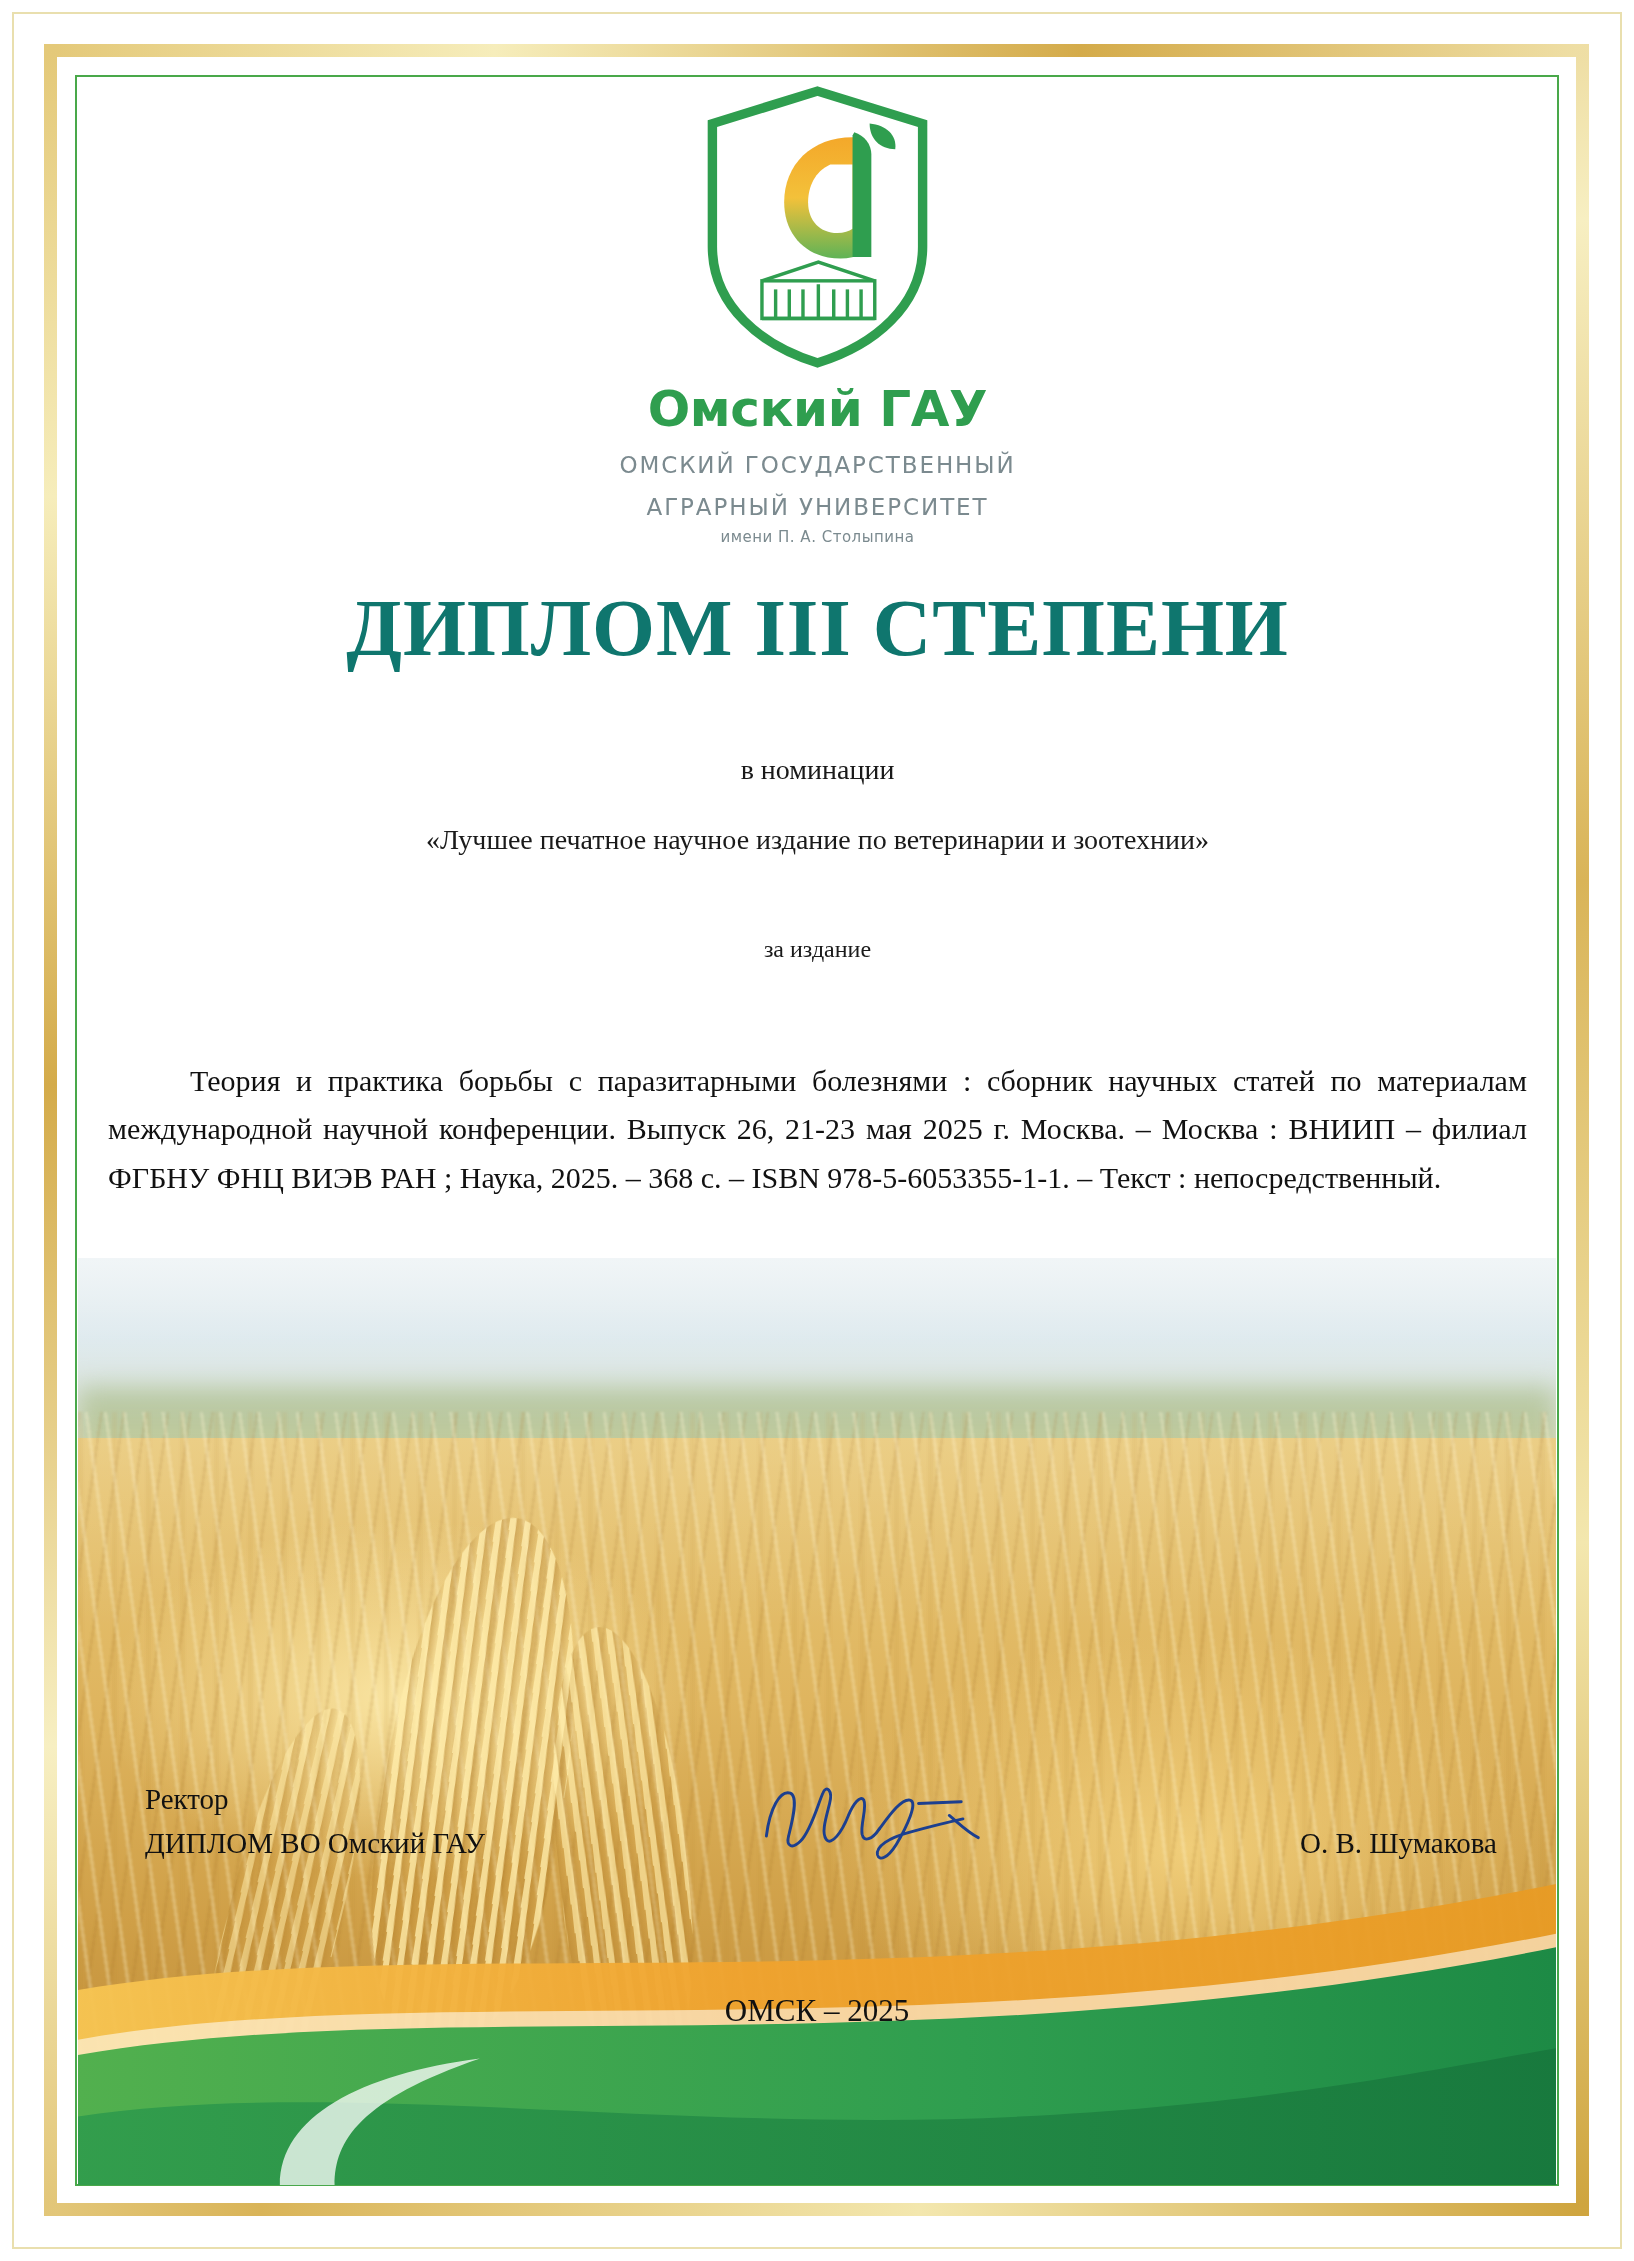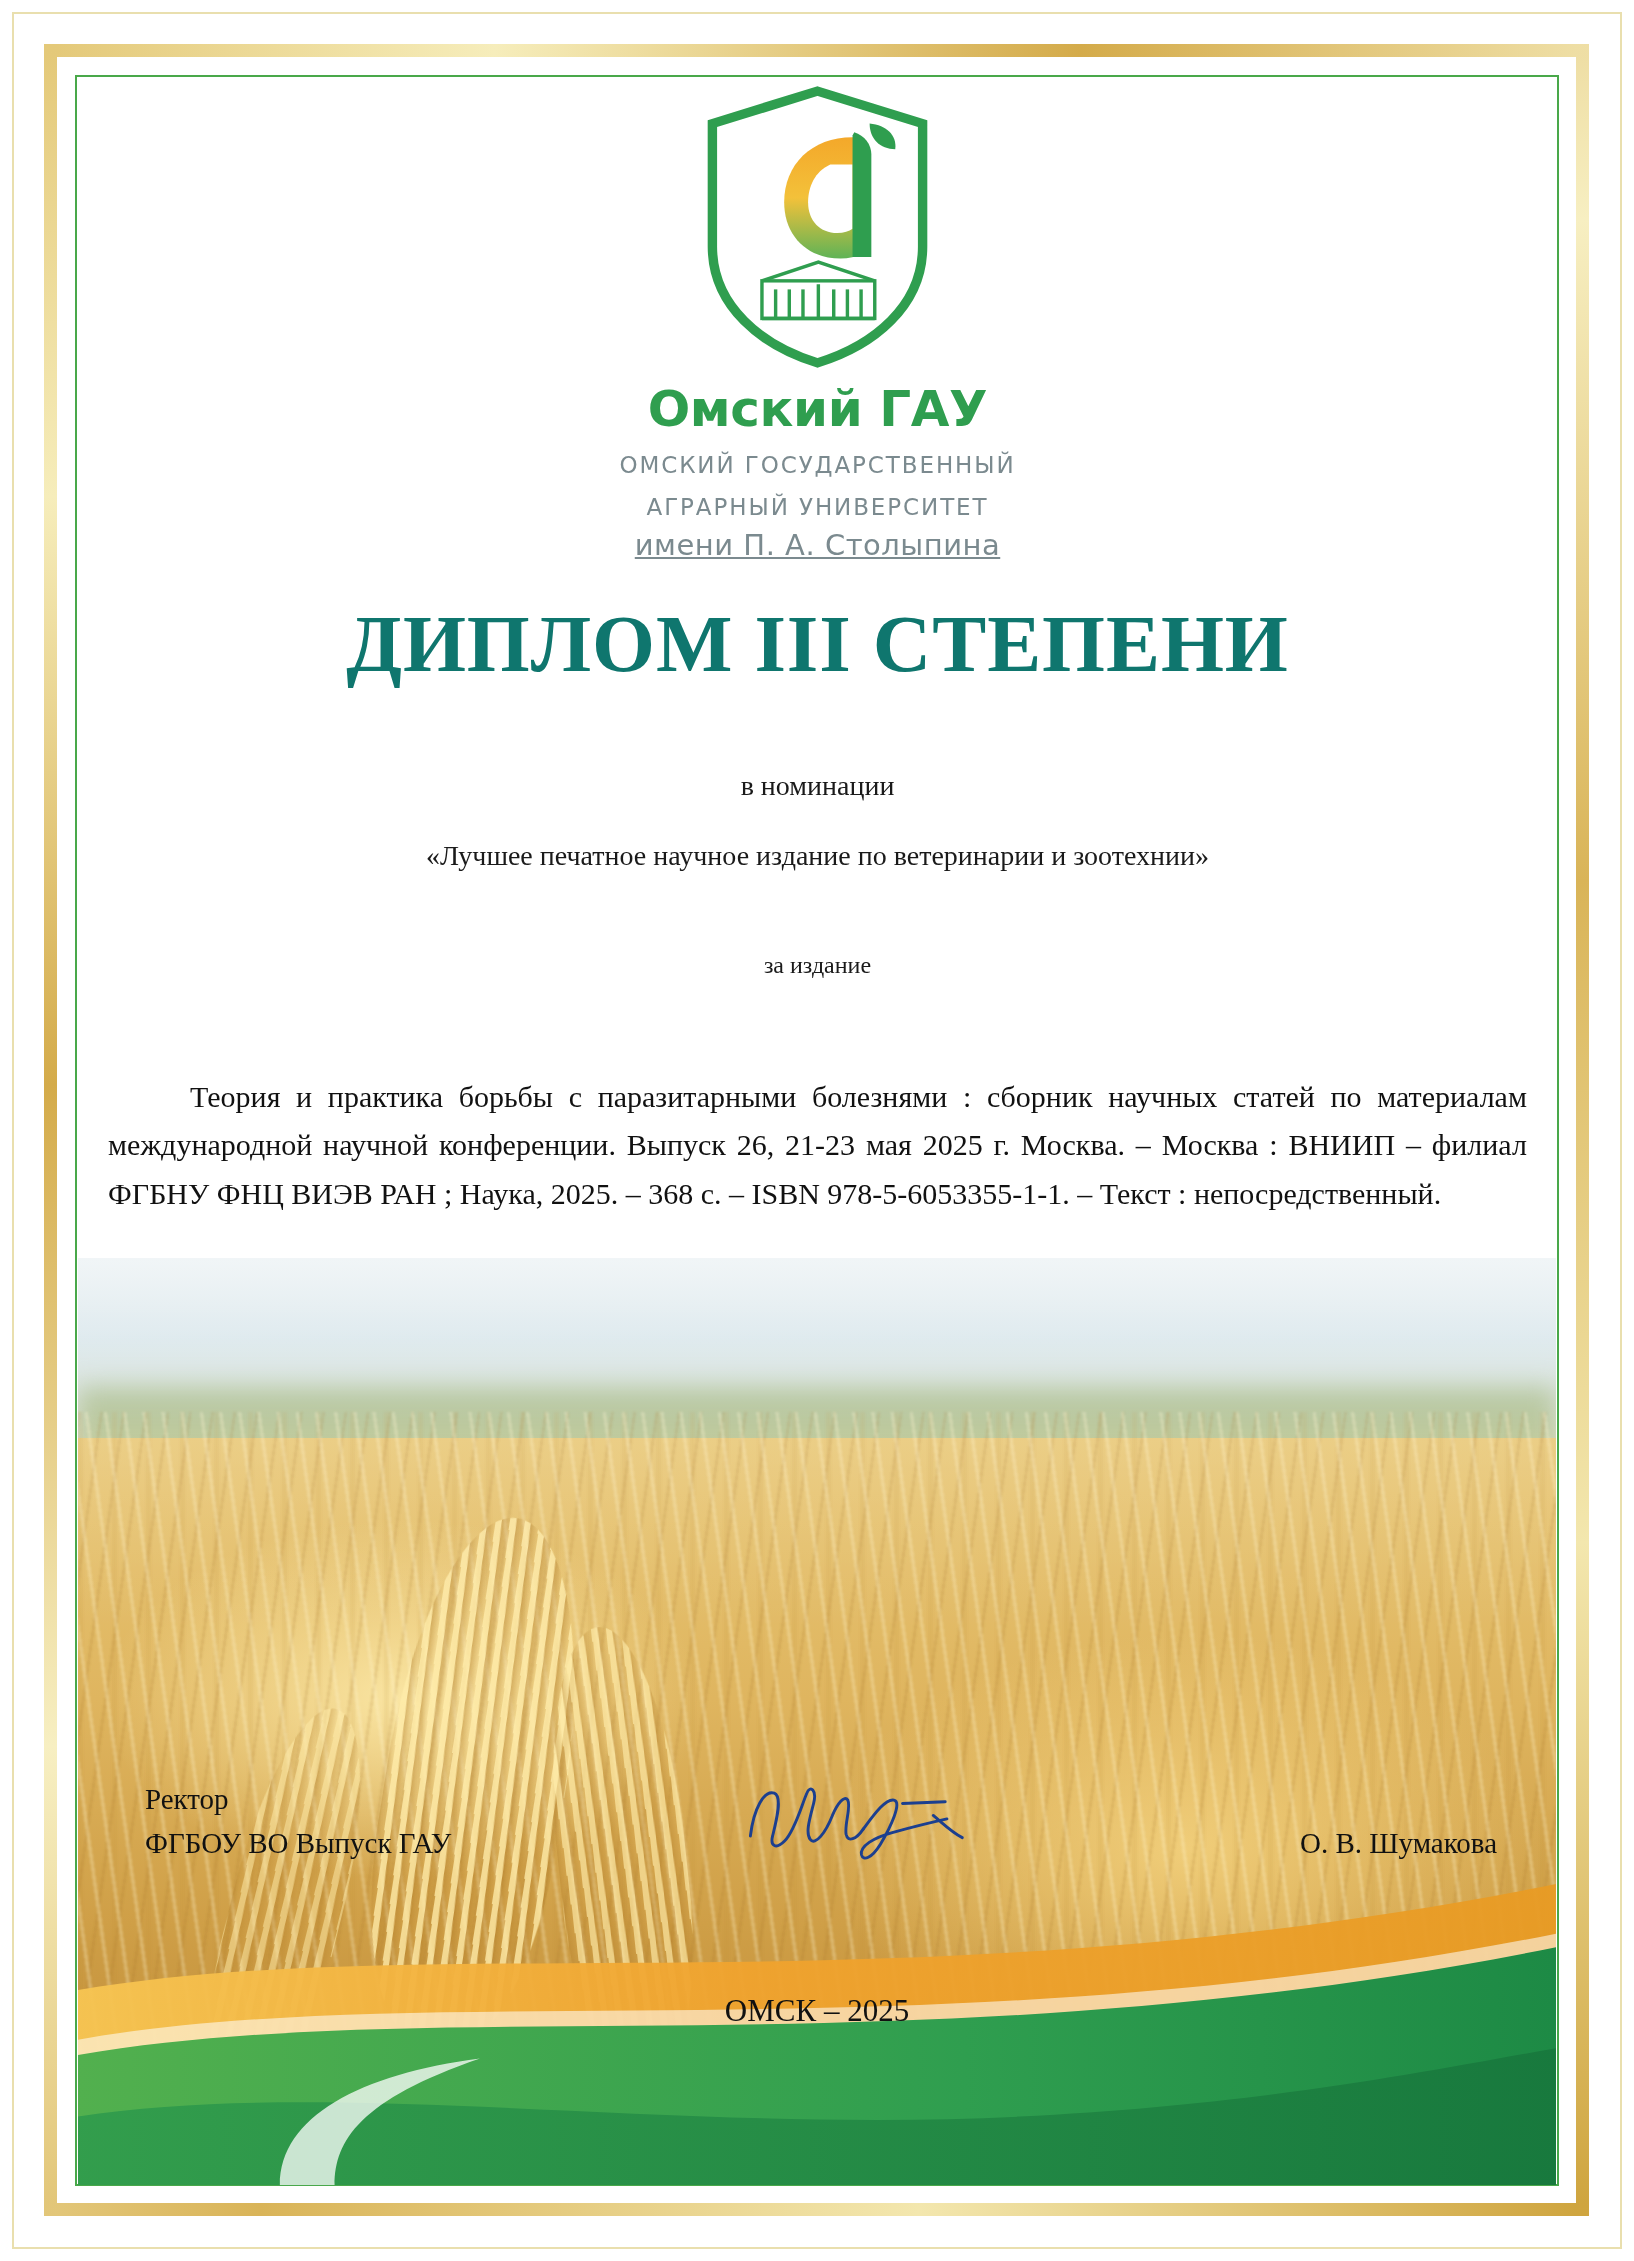--- a/index.html
+++ b/index.html
@@ -155,24 +155,23 @@
     margin-top: 12px;
     font-family: "DejaVu Sans", sans-serif;
     font-size: 23px;
     color: #7b8a8f;
     letter-spacing: 1.9px;
     line-height: 1.32;
   }
   .logo-sub3 {
     margin-top: 5.1px;
     font-family: "DejaVu Sans", sans-serif;
-    font-size: 29px;
+    font-size: 15px;
     color: #7b8a8f;
     letter-spacing: 0.5px;
-    text-decoration: underline;
   }
 
   .contest-line {
     margin-top: 92px;
     font-size: 32px;
     font-weight: bold;
     color: #1a1a1a;
   }
   .diploma-title {
     margin-top: 36px;
@@ -333,21 +332,21 @@
     <div class="nomination-label">в номинации</div>
     <div class="nomination-value">«Лучшее печатное научное издание по ветеринарии и зоотехнии»</div>
     <div class="for-edition">за издание</div>
 
     <div class="edition-body">Теория и практика борьбы с паразитарными болезнями : сборник научных статей по материалам международной научной конференции. Выпуск 26, 21-23 мая 2025 г. Москва. – Москва : ВНИИП – филиал ФГБНУ ФНЦ ВИЭВ РАН ; Наука, 2025. – 368 с. – ISBN 978-5-6053355-1-1. – Текст : непосредственный.</div>
   </div>
 
   <div class="sign-row">
     <div class="sign-left">
       <div>Ректор</div>
-      <div>ФГБОУ ВО Выпуск ГАУ</div>
+      <div>ДИПЛОМ ВО Омский ГАУ</div>
     </div>
     <div class="signature">
       <svg viewBox="0 0 330 110" width="282" height="94">
         <g fill="none" stroke="#1c3f8f" stroke-width="3.4" stroke-linecap="round">
           <path d="M18 76 C22 44 34 22 46 26 C56 30 48 60 44 76 C41 88 48 92 58 82 C70 70 78 40 84 26 C88 16 96 22 92 38 C88 54 82 72 88 80 C94 88 106 72 114 52 C120 38 128 28 132 34 C136 42 128 62 130 74 C132 84 142 80 150 68"></path>
           <path d="M150 68 C162 52 176 32 186 34 C196 36 182 66 170 86 C160 102 150 106 148 98 C146 88 162 78 184 72 C206 66 230 60 248 56"></path>
           <path d="M196 38 L246 36"></path>
           <path d="M232 52 C244 62 254 72 266 78"></path>
         </g>
       </svg>

